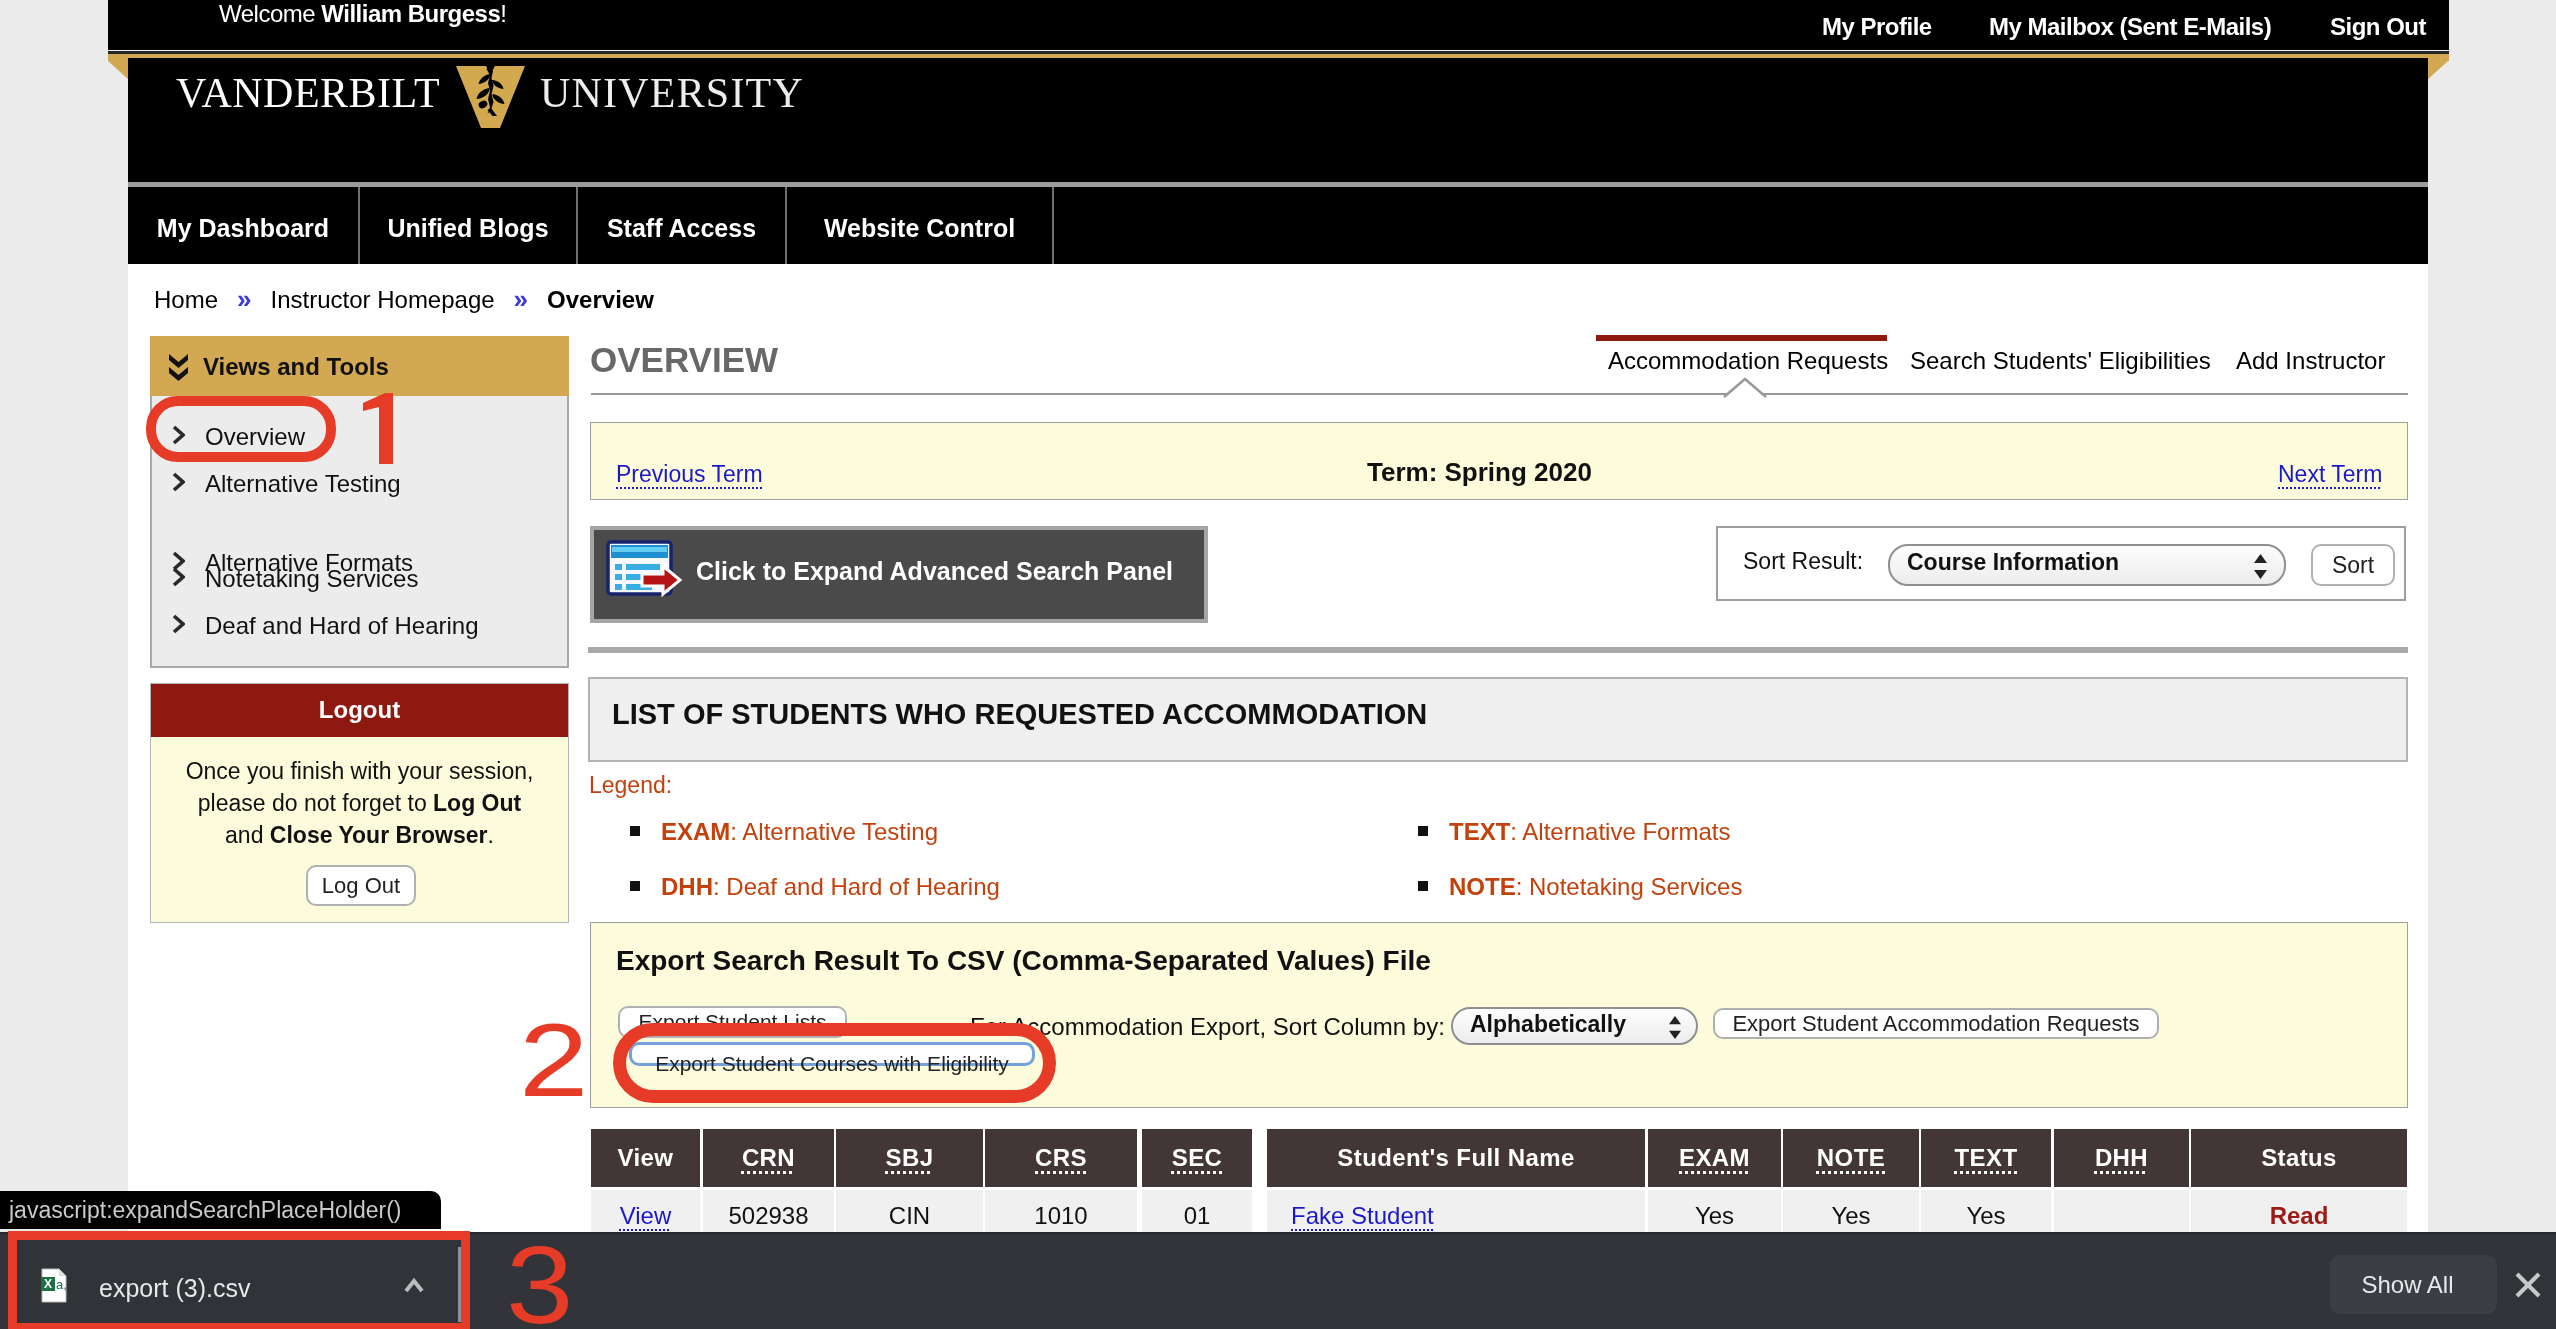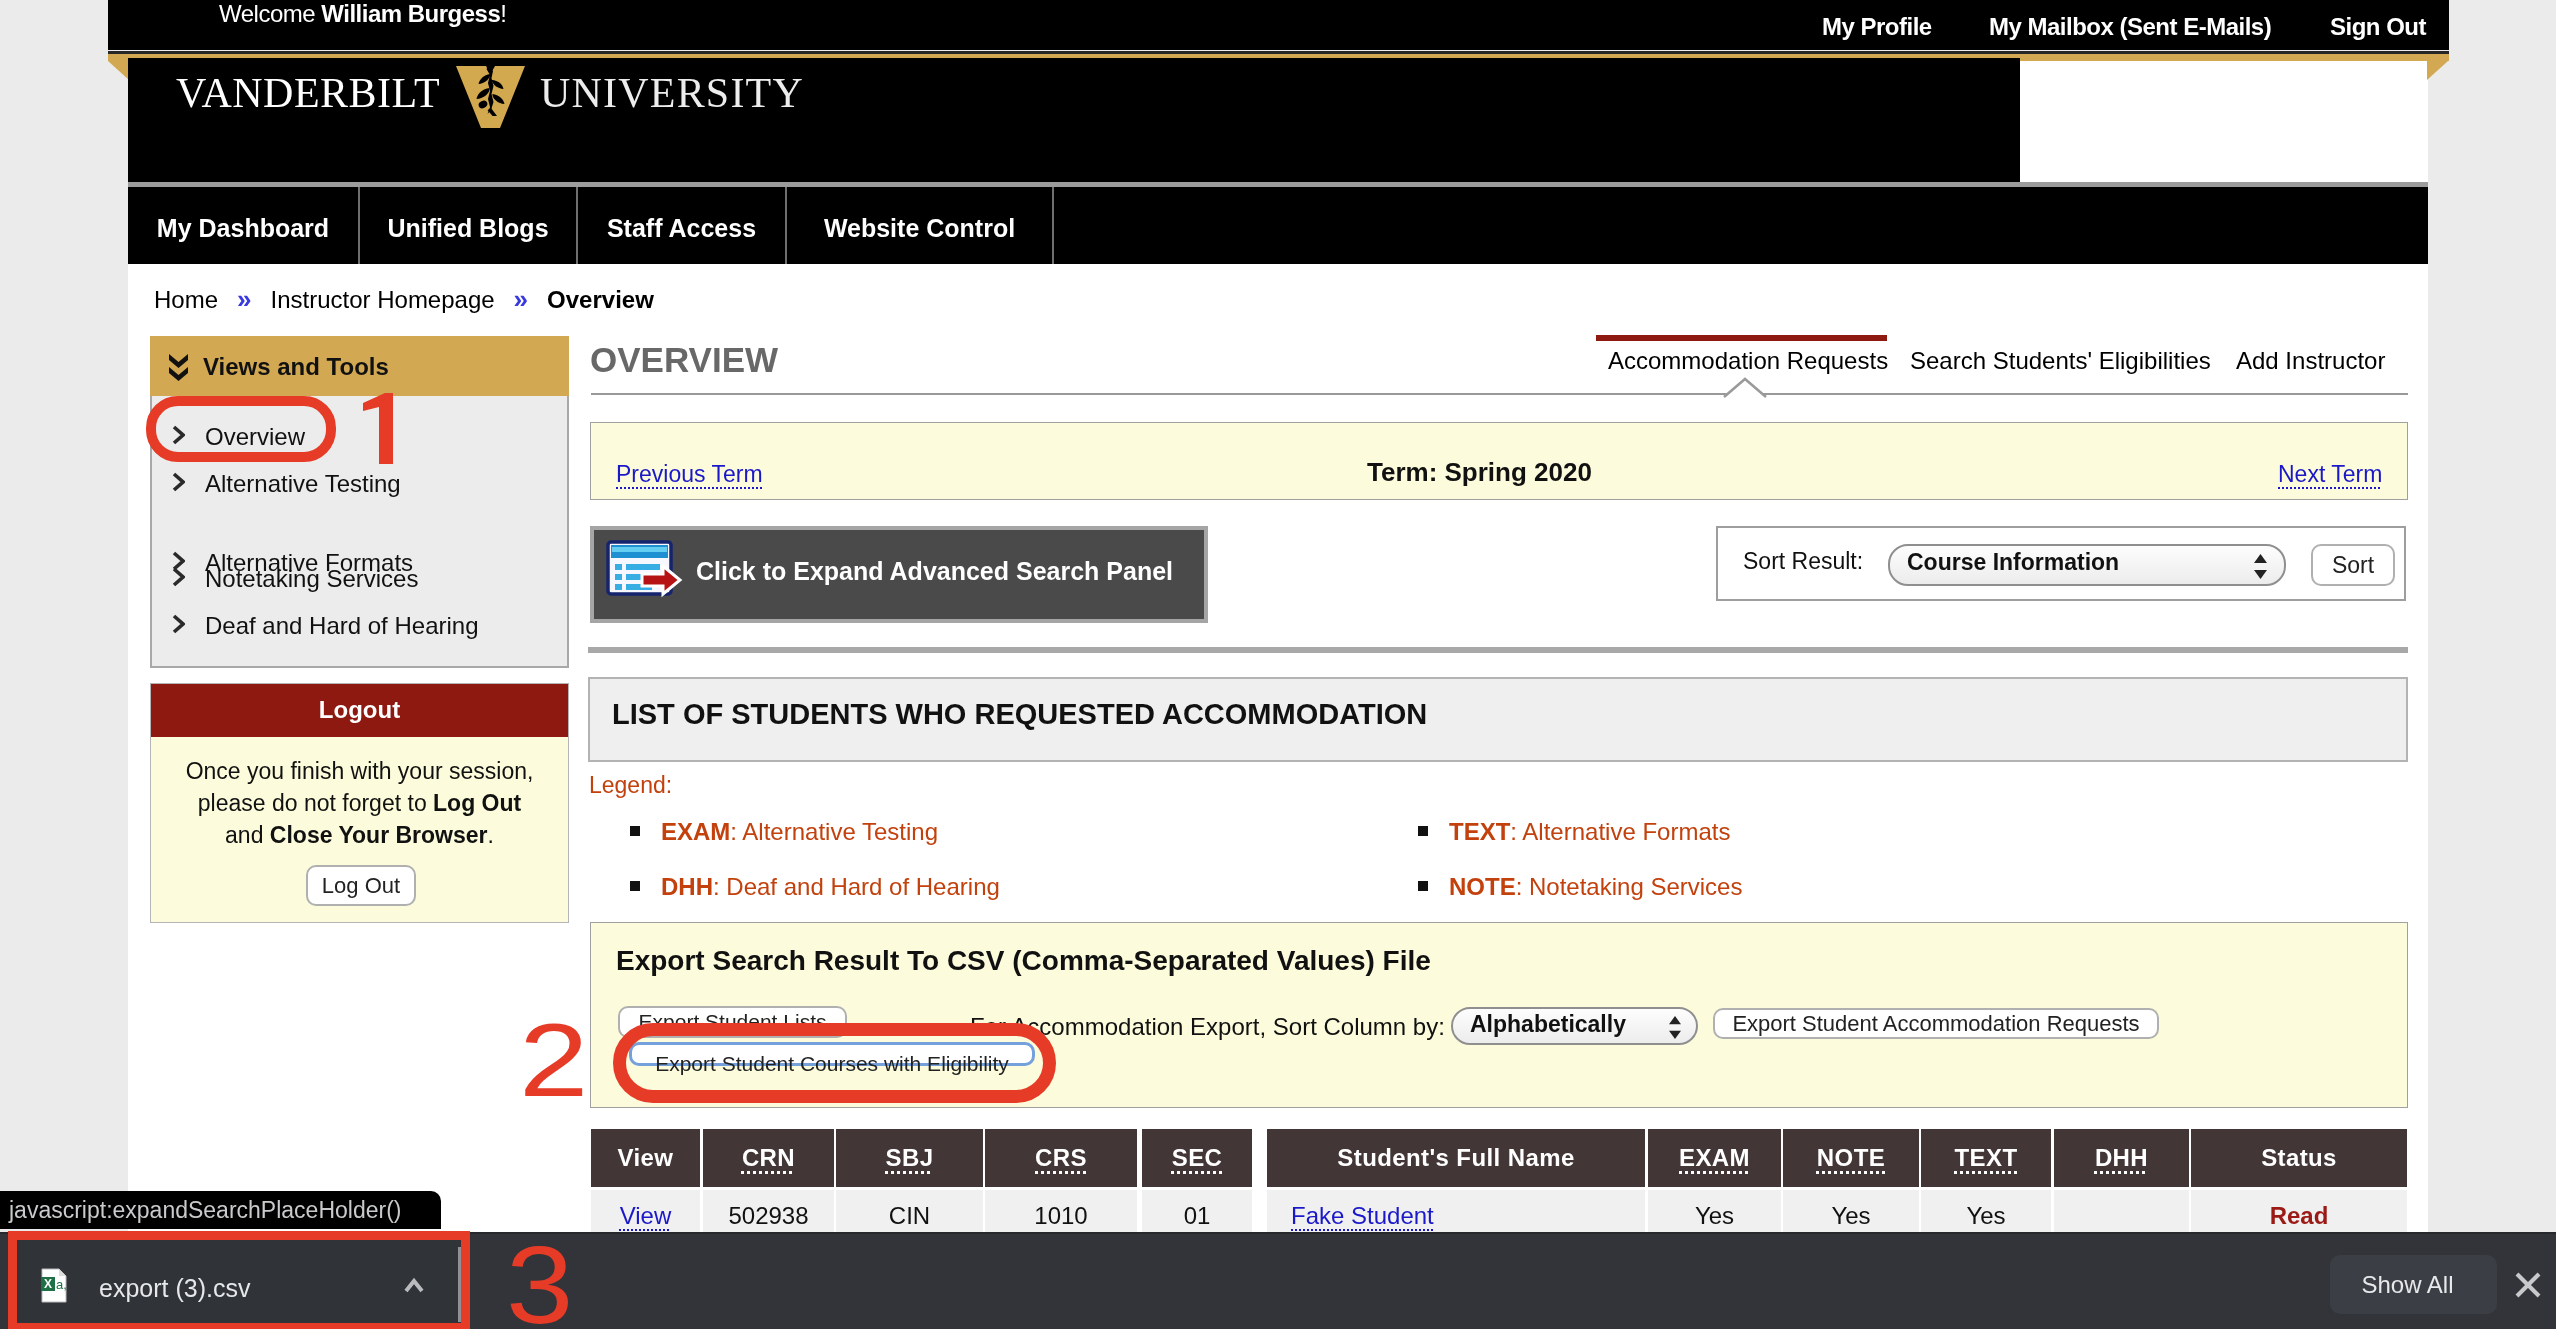--- a/index.html
+++ b/index.html
@@ -7,21 +7,21 @@
   body { background:#ebebeb; font-family:"Liberation Sans", sans-serif; position:relative; overflow:hidden; color:#111; }
   .abs { position:absolute; }
   .page { left:128px; top:58px; width:2300px; height:1271px; background:#fff; }
   .topbar { left:108px; top:0; width:2341px; height:50px; background:#000; color:#fff; font-size:24px; letter-spacing:-0.5px; }
   .topbar b { letter-spacing:-0.5px; }
   .rlink { position:absolute; top:13px; font-weight:bold; }
   .darkline { left:108px; top:51px; width:2341px; height:3px; background:#262626; }
   .goldband { left:108px; top:54px; width:2341px; height:7px; background:#d2a852; }
   .goldtri-l { left:108px; top:61px; width:0; height:0; border-top:19px solid #d2a852; border-left:21px solid transparent; }
   .goldtri-r { left:2427px; top:61px; width:0; height:0; border-top:19px solid #d2a852; border-right:21px solid transparent; }
-  .logoarea { left:128px; top:58px; width:1892px; height:124px; background:#000; }
+  .logoarea { left:128px; top:58px; width:2300px; height:124px; background:#000; }
   .vanderbilt { position:absolute; left:48px; top:11px; font-family:"Liberation Serif", serif; font-size:42px; color:#fff; letter-spacing:0.5px; }
   .university { position:absolute; left:412px; top:11px; font-family:"Liberation Serif", serif; font-size:42px; color:#ededed; letter-spacing:1.2px; }
   .grayline { left:128px; top:182px; width:2300px; height:5px; background:#9c9c9c; }
   .navbar { left:128px; top:187px; width:2300px; height:77px; background:#000; }
   .navbar .item { position:absolute; top:0; height:77px; border-right:2px solid #6f6f6f; color:#fff; font-weight:bold; font-size:25px; text-align:center; line-height:83px; }
   .crumb { left:154px; top:284px; font-size:24px; color:#000; }
   .crumb .sep { color:#3939e0; font-weight:bold; padding:0 19px; font-size:26px; }
   .side1 { left:150px; top:336px; width:419px; height:332px; background:#ececec; border:2px solid #a8a8a8; }
   .side1 .gold { position:absolute; left:-2px; top:-2px; width:419px; height:60px; background:#d2a852; }
   .side1 .gold .t { position:absolute; left:53px; top:17px; font-size:24px; font-weight:bold; color:#111; }

